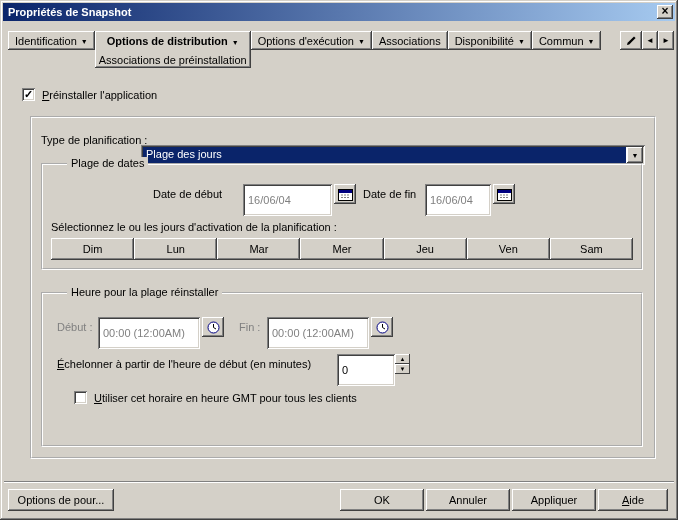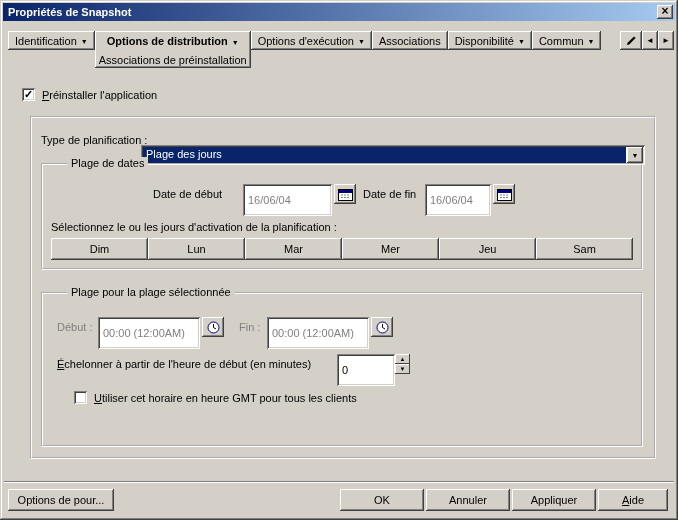--- a/index.html
+++ b/index.html
@@ -259,26 +259,27 @@
         </svg>
       </button>
 
       <span class="lbl days-label">Sélectionnez le ou les jours d'activation de la planification :</span>
       <div class="daystrip">
         <div class="daycell">Dim</div>
         <div class="daycell">Lun</div>
         <div class="daycell">Mar</div>
         <div class="daycell">Mer</div>
         <div class="daycell">Jeu</div>
+        <div class="daycell">Ven</div>
         <div class="daycell">Sam</div>
       </div>
     </div>
 
     <div class="group time-group">
-      <span class="group-title">Plage pour la plage sélectionnée</span>
+      <span class="group-title">Heure pour la plage réinstaller</span>
 
       <span class="lbl gray lbl-tstart">Début :</span>
       <input class="field gray inp-tstart" value="00:00 (12:00AM)" style="">
       <button class="iconbtn btn-clk1">
         <svg width="13" height="13" viewBox="0 0 13 13">
           <circle cx="6.5" cy="6.5" r="5.5" fill="#fff" stroke="#000080"></circle>
           <path d="M6.5 3v3.5l2.5 1.5" stroke="#000" fill="none"></path>
         </svg>
       </button>
 

